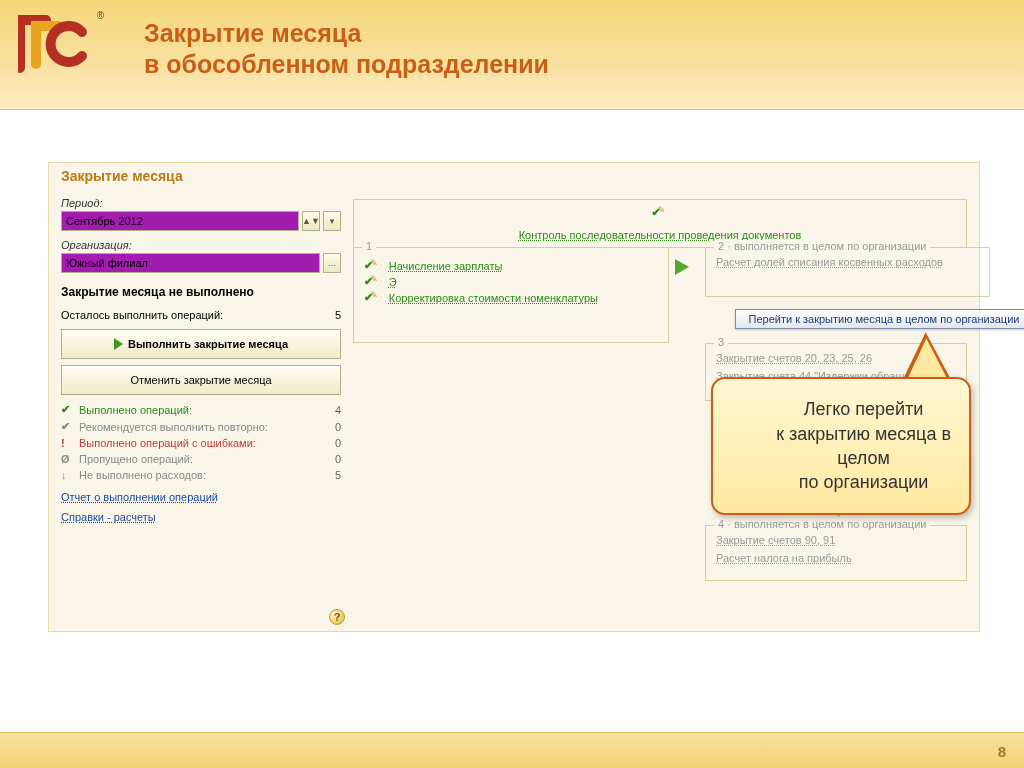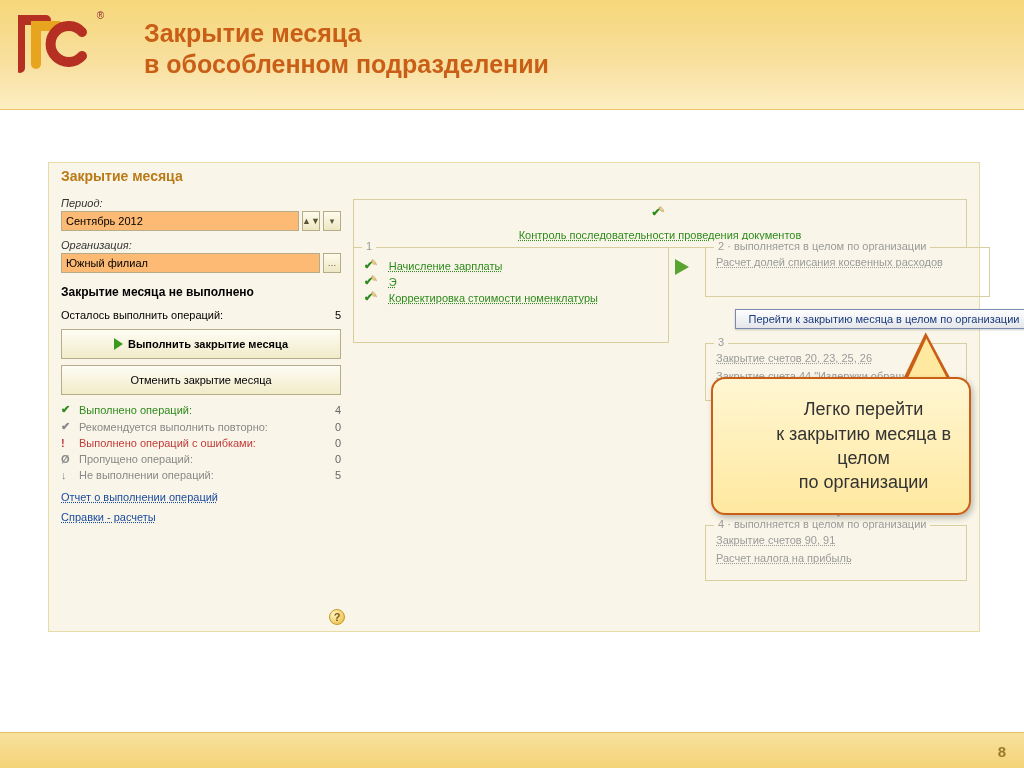--- a/index.html
+++ b/index.html
@@ -48,21 +48,21 @@
   }
   .left-col {
     position: absolute;
     left: 12px; top: 30px;
     width: 280px;
   }
   .lbl { color: #333; margin-top: 4px; margin-bottom:2px;font-style:italic; }
   .field-row { display:flex; gap:3px; margin-bottom:8px; }
   .text-field {
     flex: 1;
-    background: #fdba74;
+    background: #a21caf;
     border: 1px solid #b5ad89;
     height: 20px;
     line-height: 18px;
     padding: 0 4px;
     font-size: 11px;
   }
   .field-btn {
     width: 18px; height: 20px;
     background: linear-gradient(#fdfbed,#eee7c2);
     border: 1px solid #b5ad89;
@@ -279,21 +279,21 @@
           <span class="txt">Выполнено операций с ошибками:</span>
           <span class="n">0</span>
         </div>
         <div class="stat-row ">
           <span class="ic">Ø</span>
           <span class="txt">Пропущено операций:</span>
           <span class="n">0</span>
         </div>
         <div class="stat-row ">
           <span class="ic">↓</span>
-          <span class="txt">Не выполнении операций:</span>
+          <span class="txt">Не выполнено расходов:</span>
           <span class="n">5</span>
         </div>
       </div>
 
     <a class="lnk">Отчет о выполнении операций</a><br>
     <a class="lnk">Справки - расчеты</a>
   </div>
 
   <div class="right-col">
     <div class="top-box">

